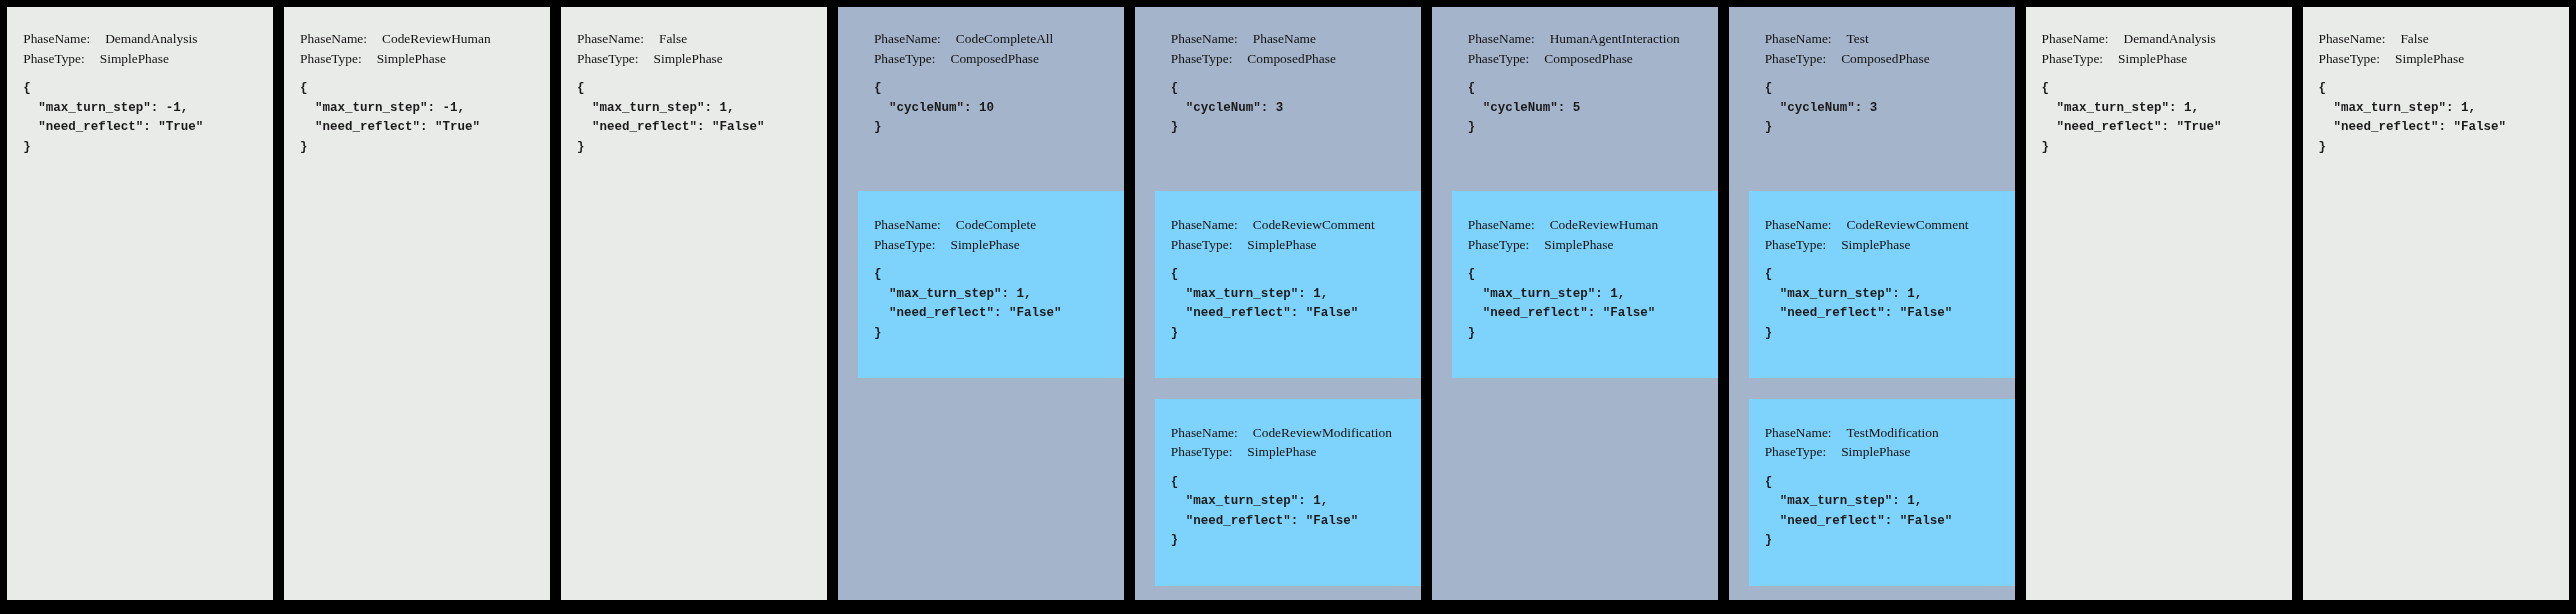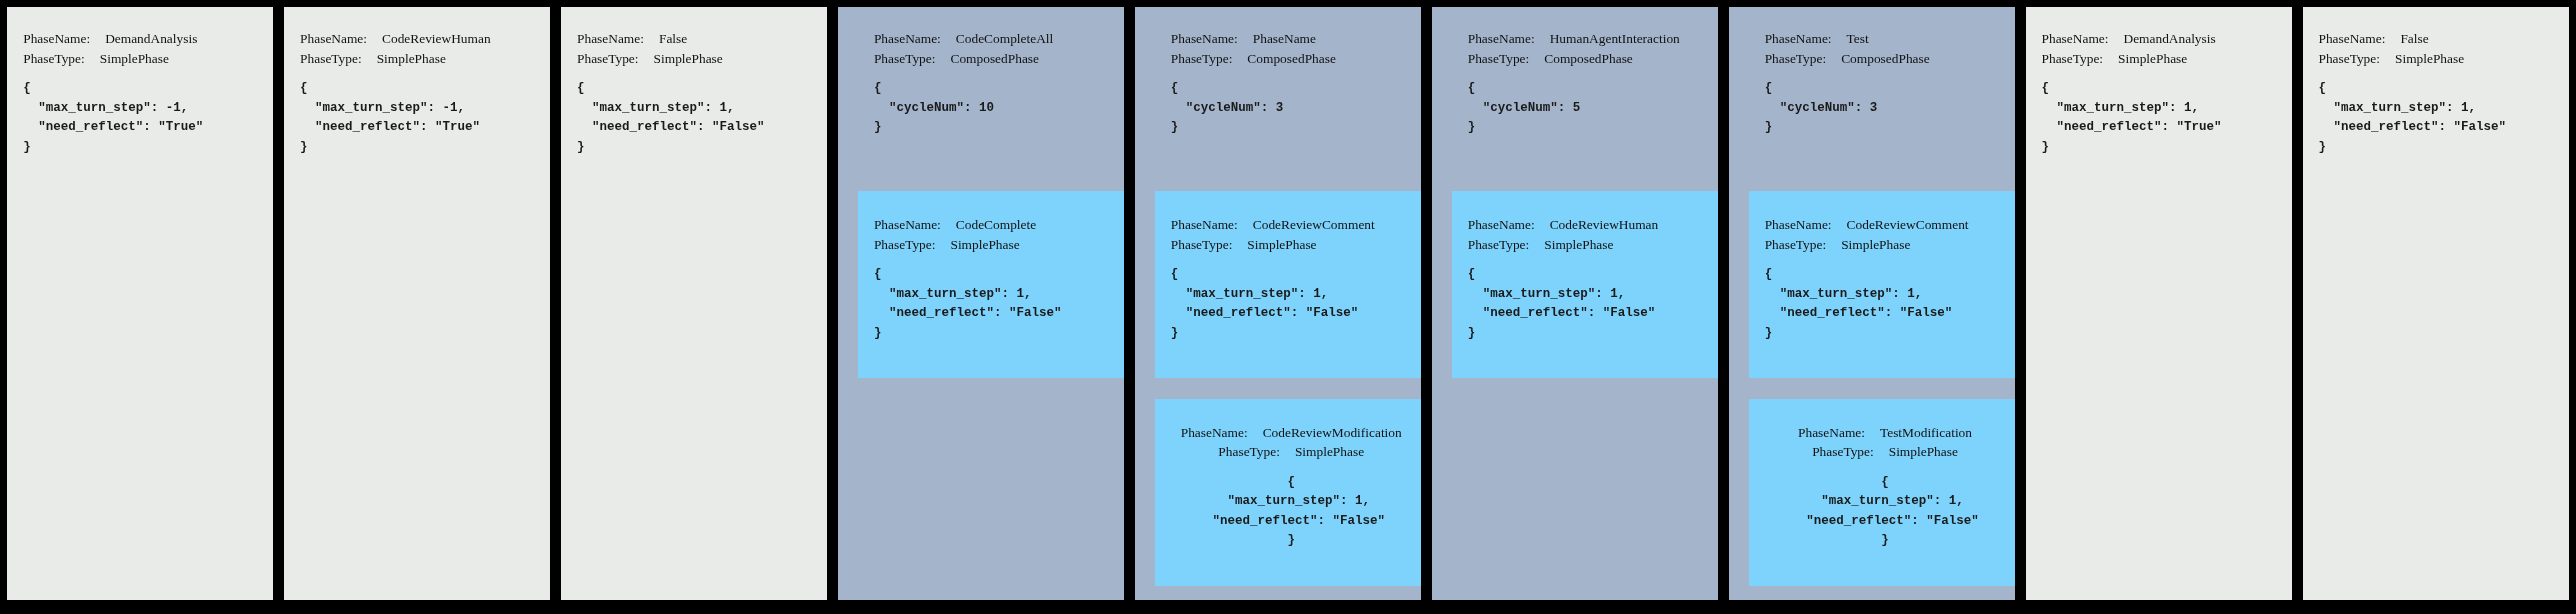--- a/index.html
+++ b/index.html
@@ -56,21 +56,21 @@
     white-space: pre;
   }
 
   .child {
     background: #7dd3fc;
     height: 187px;
     box-sizing: border-box;
     padding: 24px 9.3px 0 15.8px;
     flex: 0 0 auto;
   }
-  .child + .child { margin-top: 20.4px; text-align: center; }
+  .child + .child { margin-top: 20.4px; }
 </style>
 </head>
 <body>
 
 <div class="board">
 
   <section class="col simple">
     <div class="head">
       <div class="meta-line">
         <span class="lbl">PhaseName:</span><span class="val">DemandAnalysis</span>

